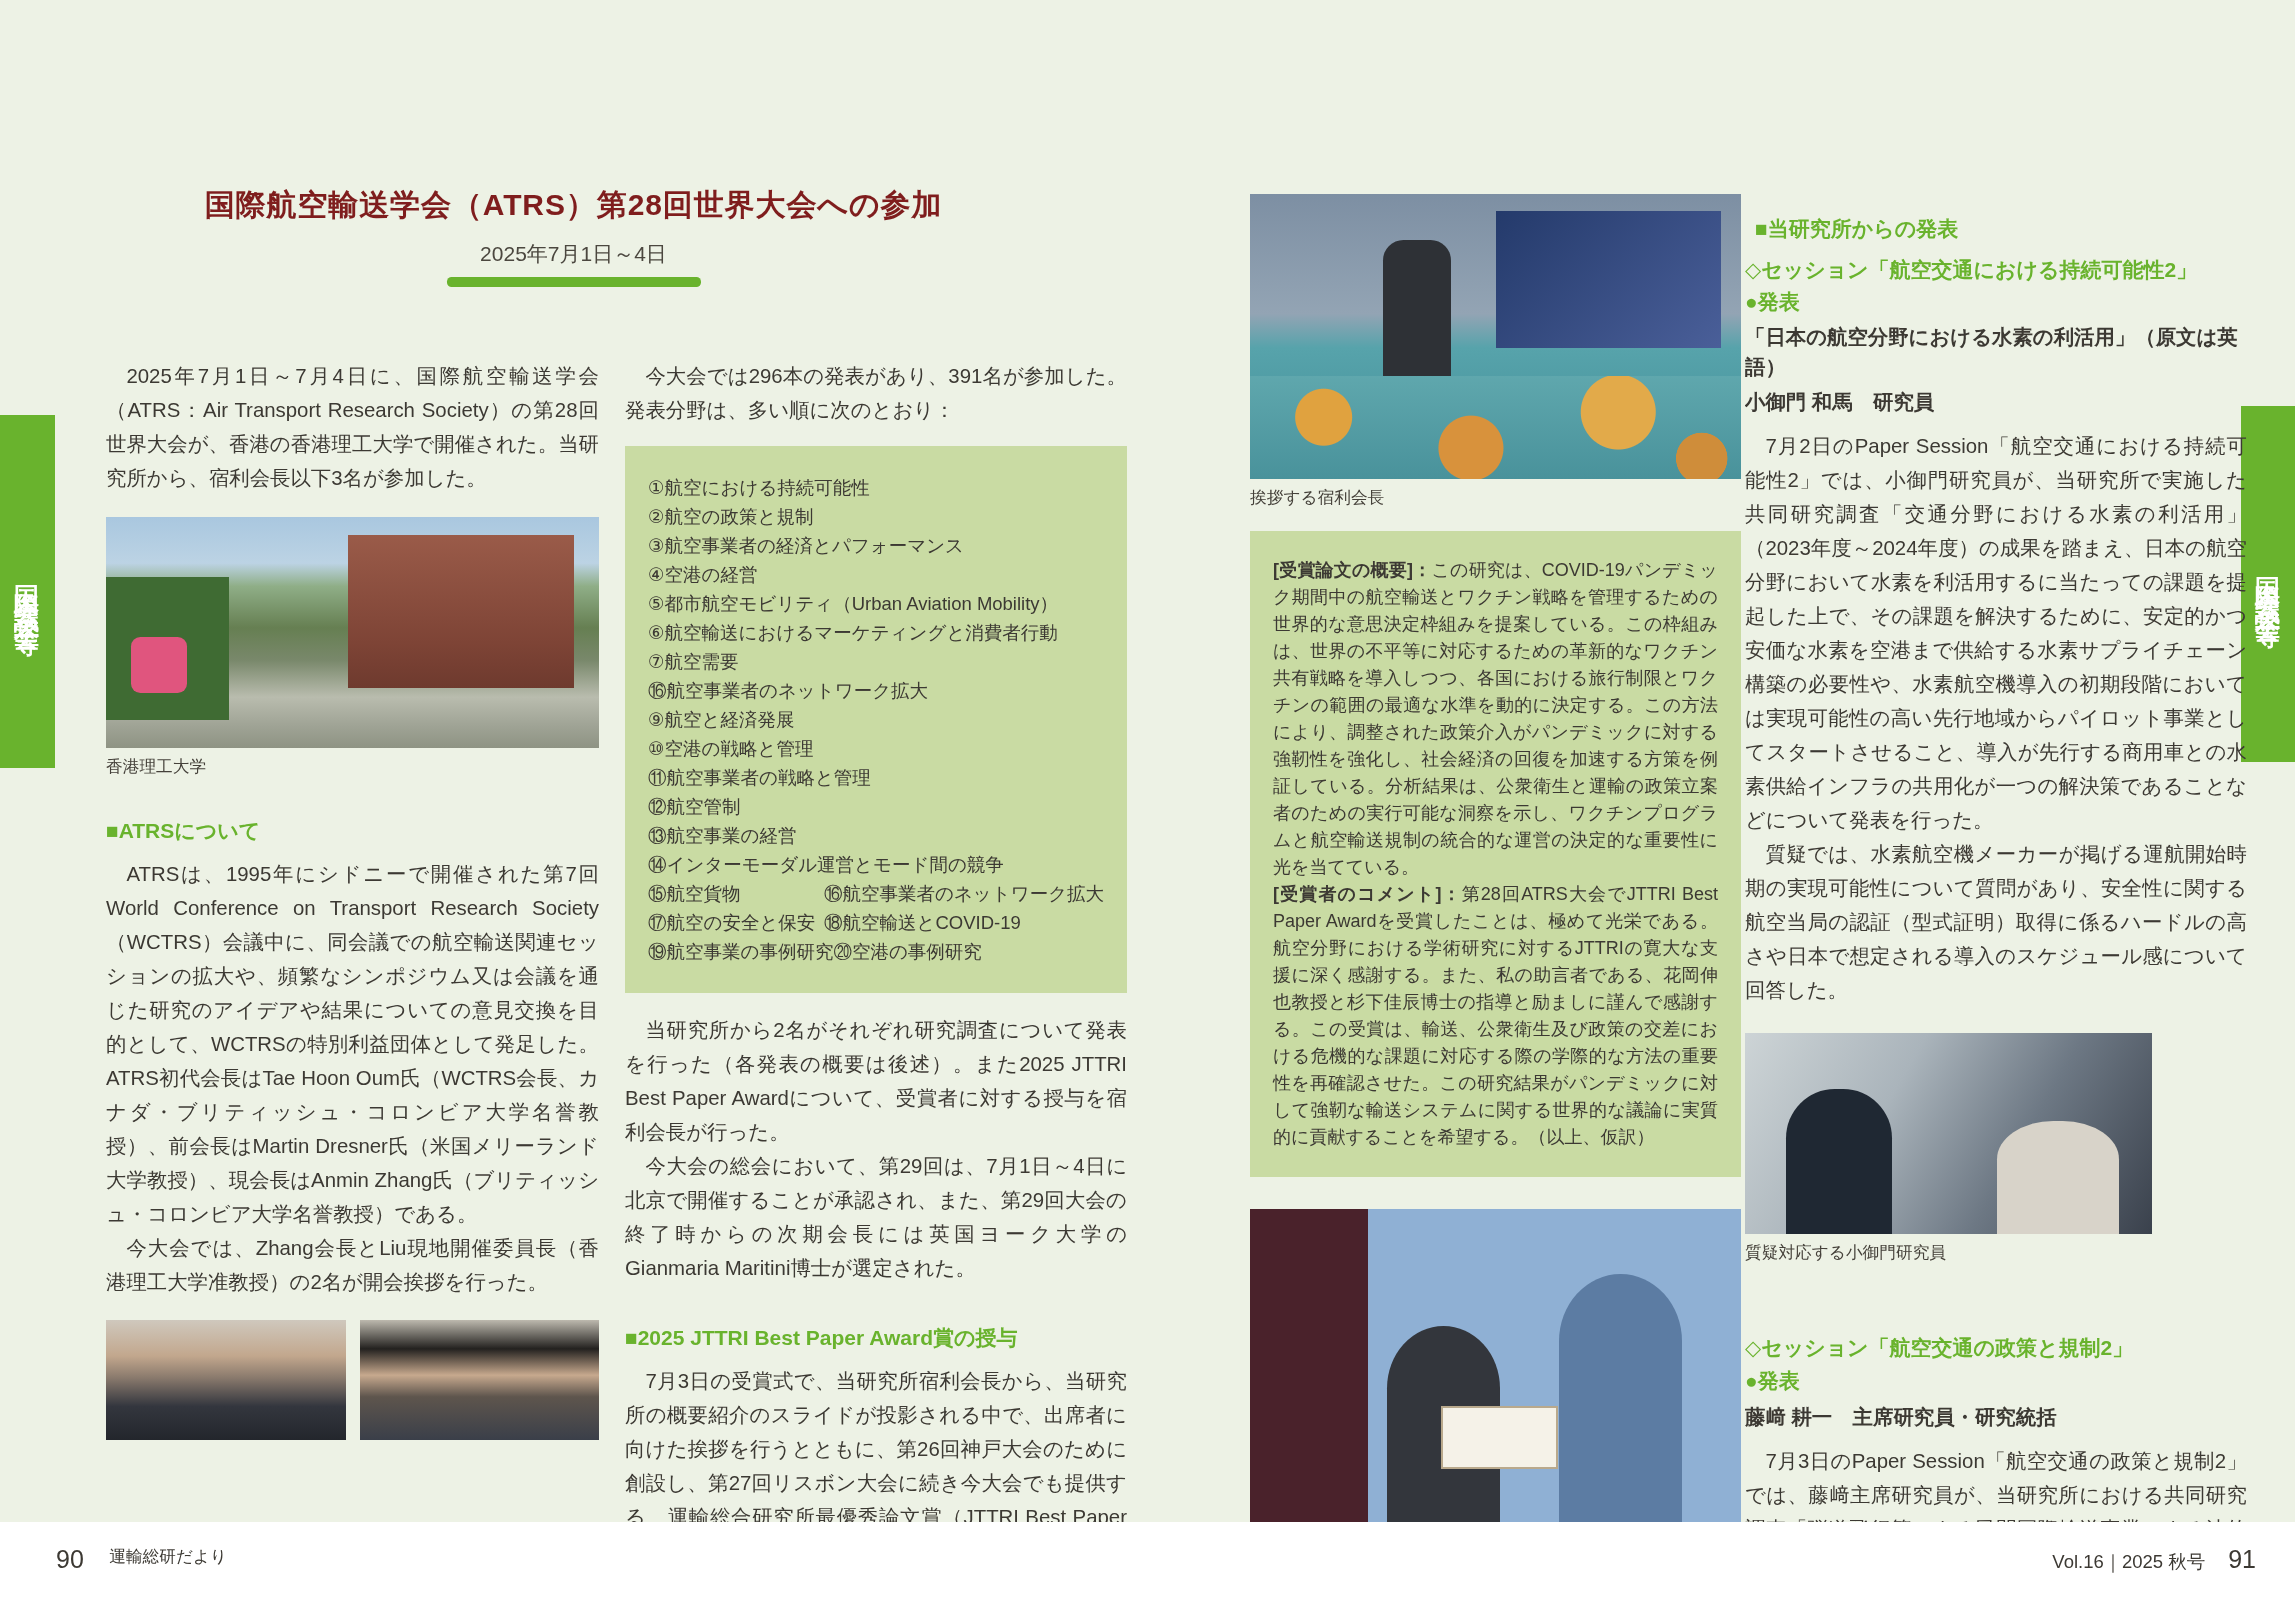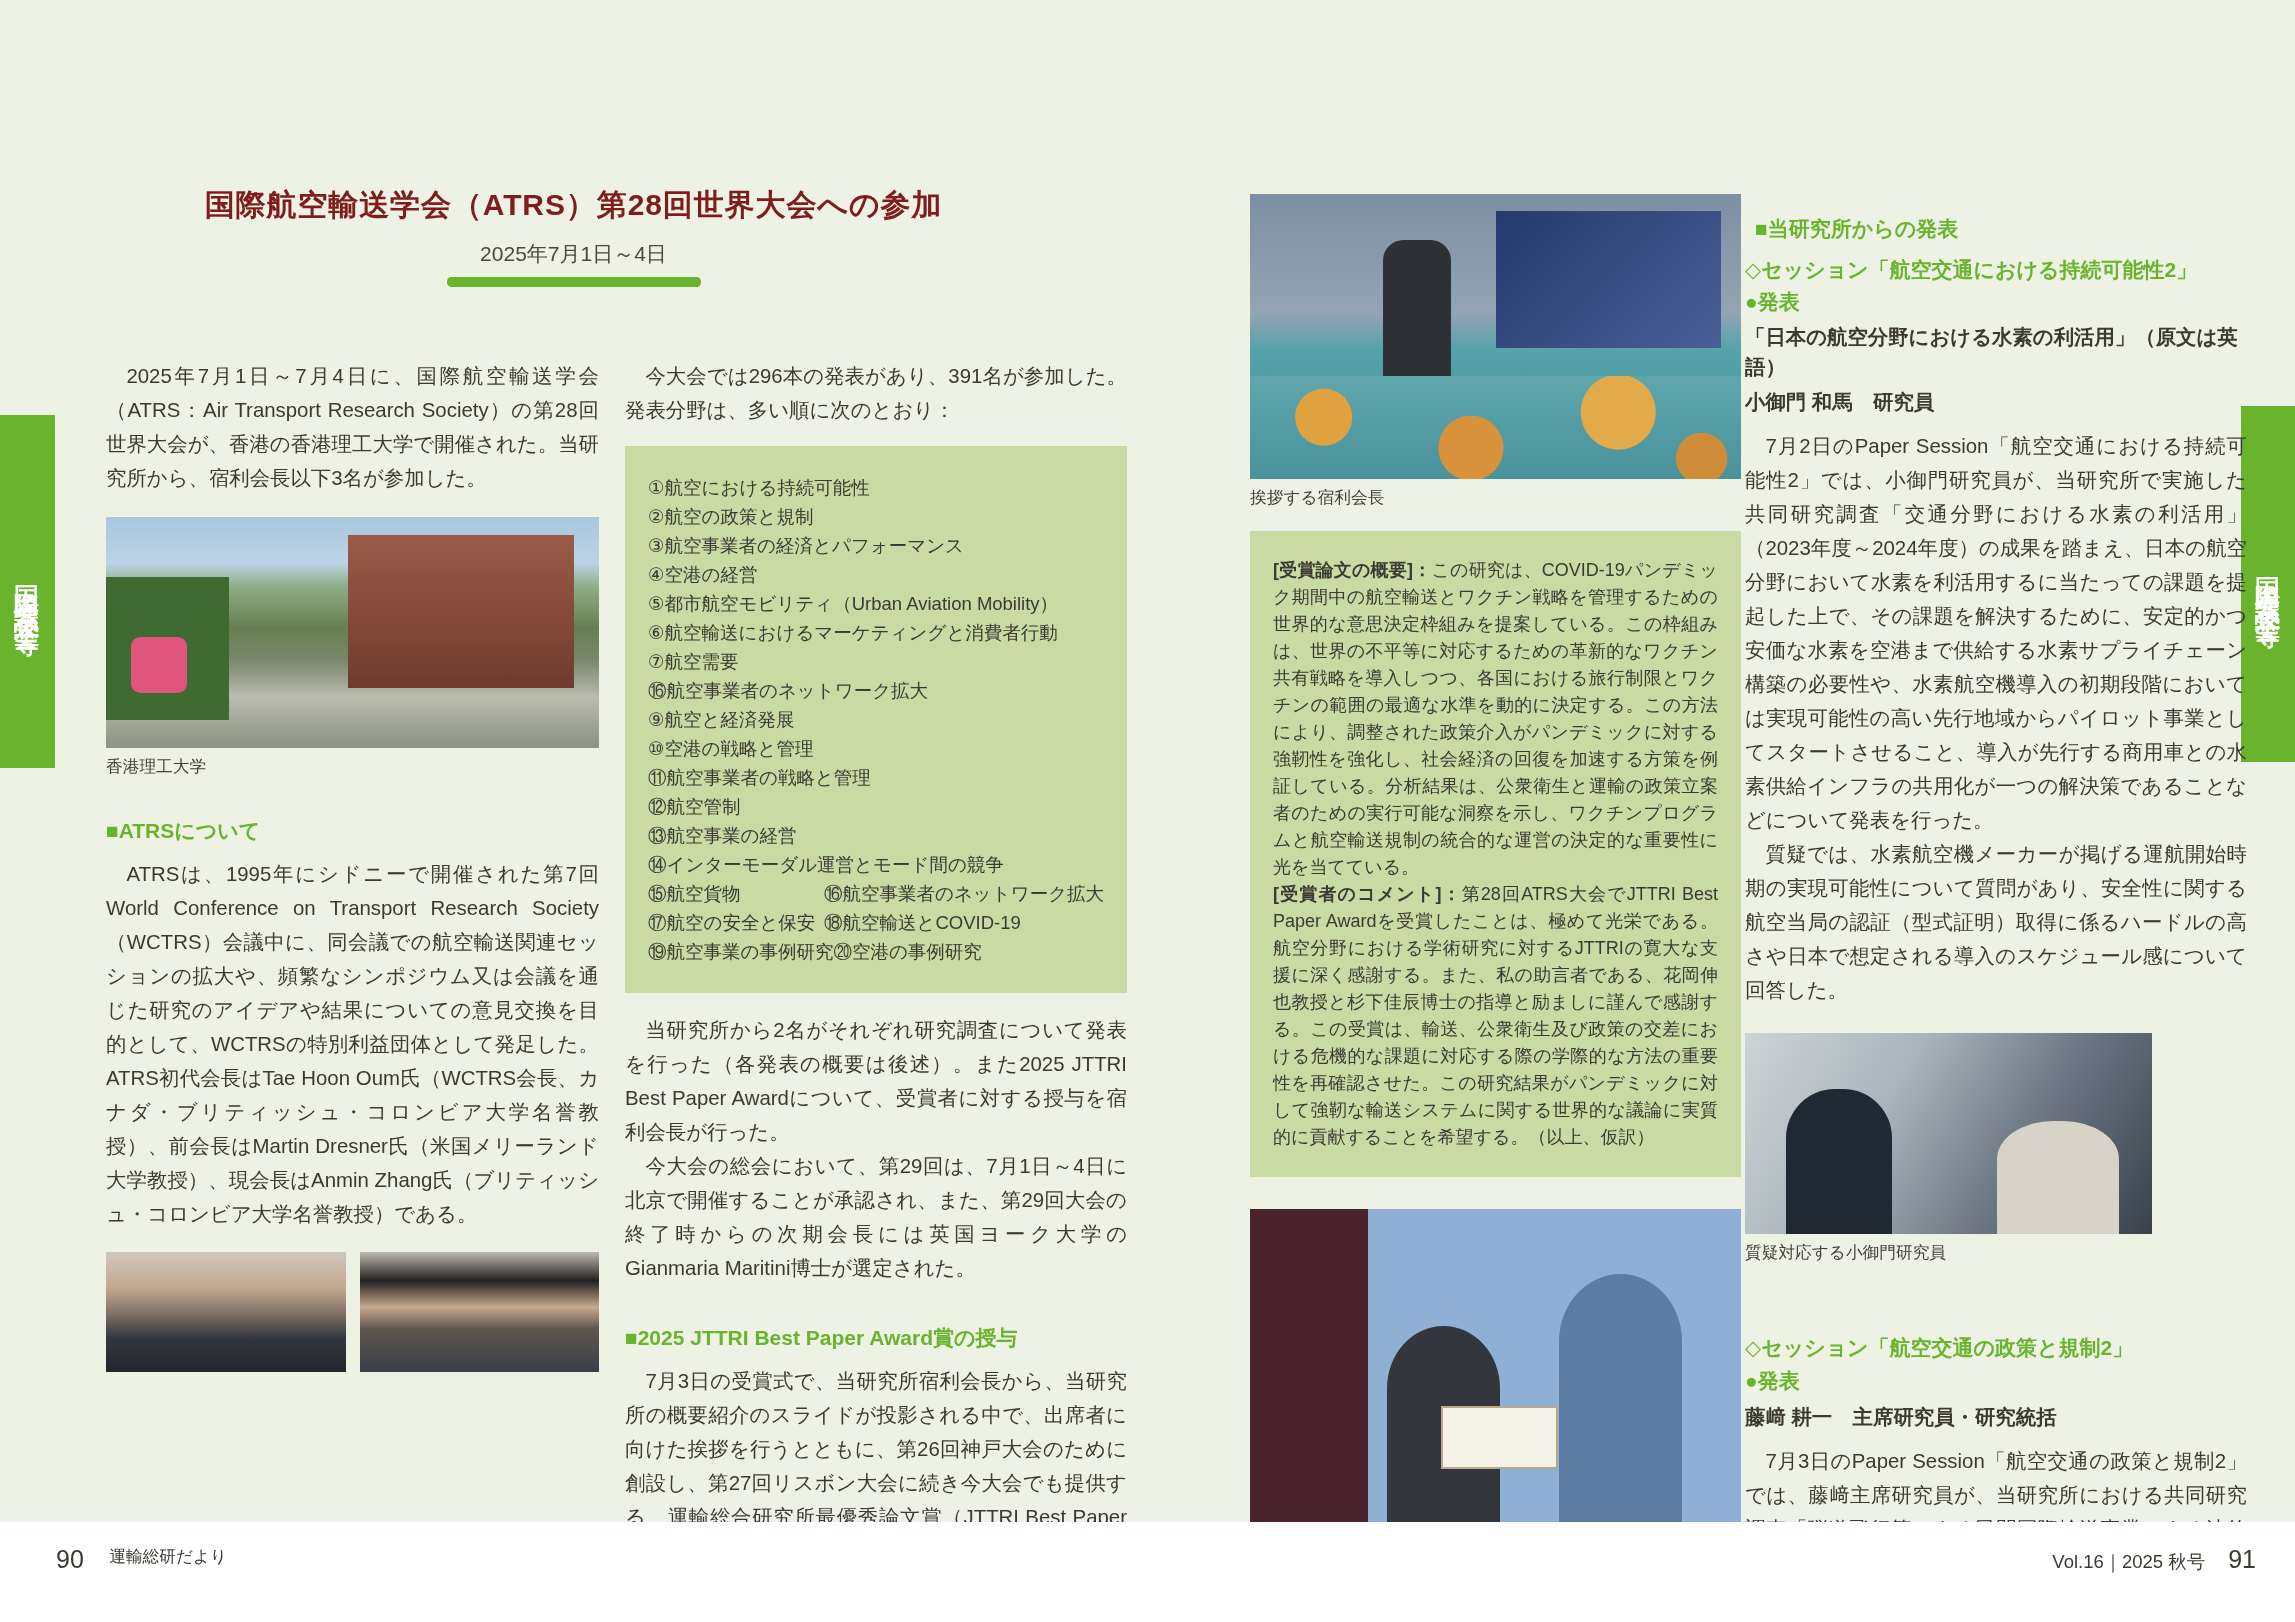--- a/index.html
+++ b/index.html
@@ -108,20 +108,21 @@
   <section class="col col1">
     <p class="body">2025年7月1日～7月4日に、国際航空輸送学会（ATRS：Air Transport Research Society）の第28回世界大会が、香港の香港理工大学で開催された。当研究所から、宿利会長以下3名が参加した。</p>
     <div class="photo photo-campus">
       <div class="campus-bldg"></div>
       <div class="campus-greenwall"></div>
       <div class="campus-logo"></div>
     </div>
     <div class="caption">香港理工大学</div>
     <h2 class="sec-heading">■ATRSについて</h2>
     <p class="body">ATRSは、1995年にシドニーで開催された第7回World Conference on Transport Research Society（WCTRS）会議中に、同会議での航空輸送関連セッションの拡大や、頻繁なシンポジウム又は会議を通じた研究のアイデアや結果についての意見交換を目的として、WCTRSの特別利益団体として発足した。ATRS初代会長はTae Hoon Oum氏（WCTRS会長、カナダ・ブリティッシュ・コロンビア大学名誉教授）、前会長はMartin Dresner氏（米国メリーランド大学教授）、現会長はAnmin Zhang氏（ブリティッシュ・コロンビア大学名誉教授）である。</p>
+    <p class="body">今大会では、Zhang会長とLiu現地開催委員長（香港理工大学准教授）の2名が開会挨拶を行った。</p>
     <div class="portrait-row">
       <div class="half">
         <div class="photo photo-zhang"></div>
 
       </div>
       <div class="half">
         <div class="photo photo-liu"></div>
 
       </div>
     </div>

